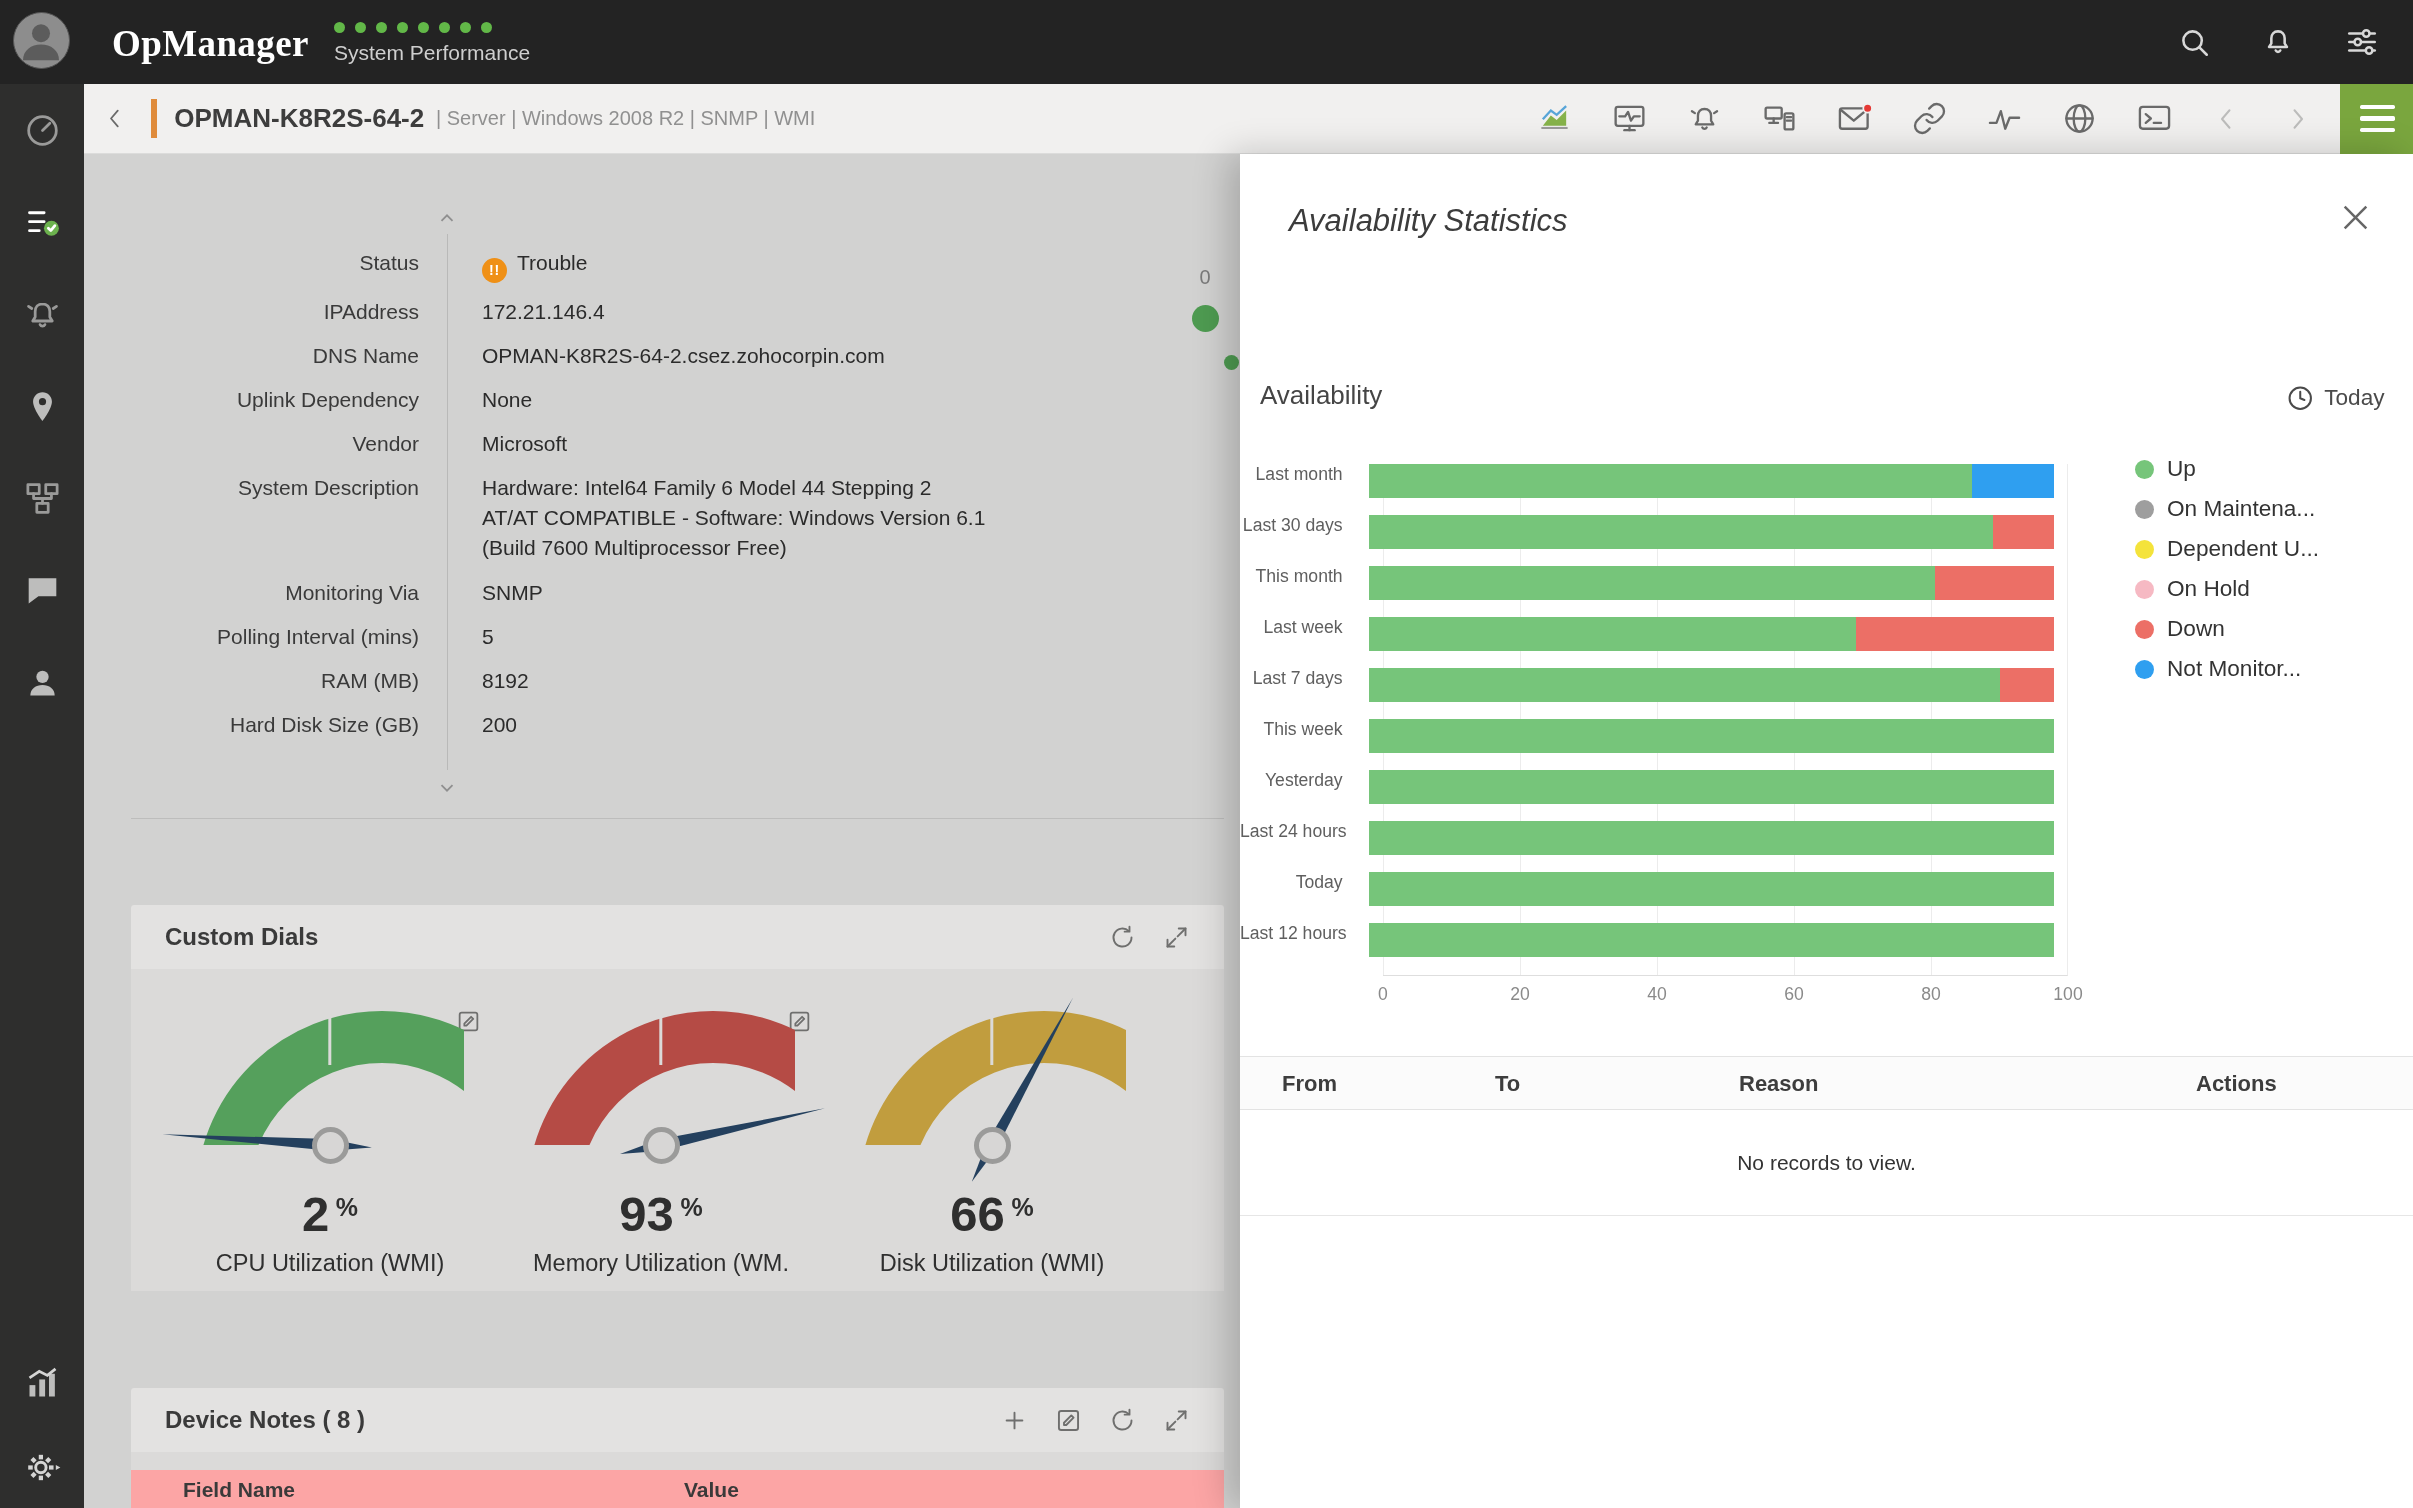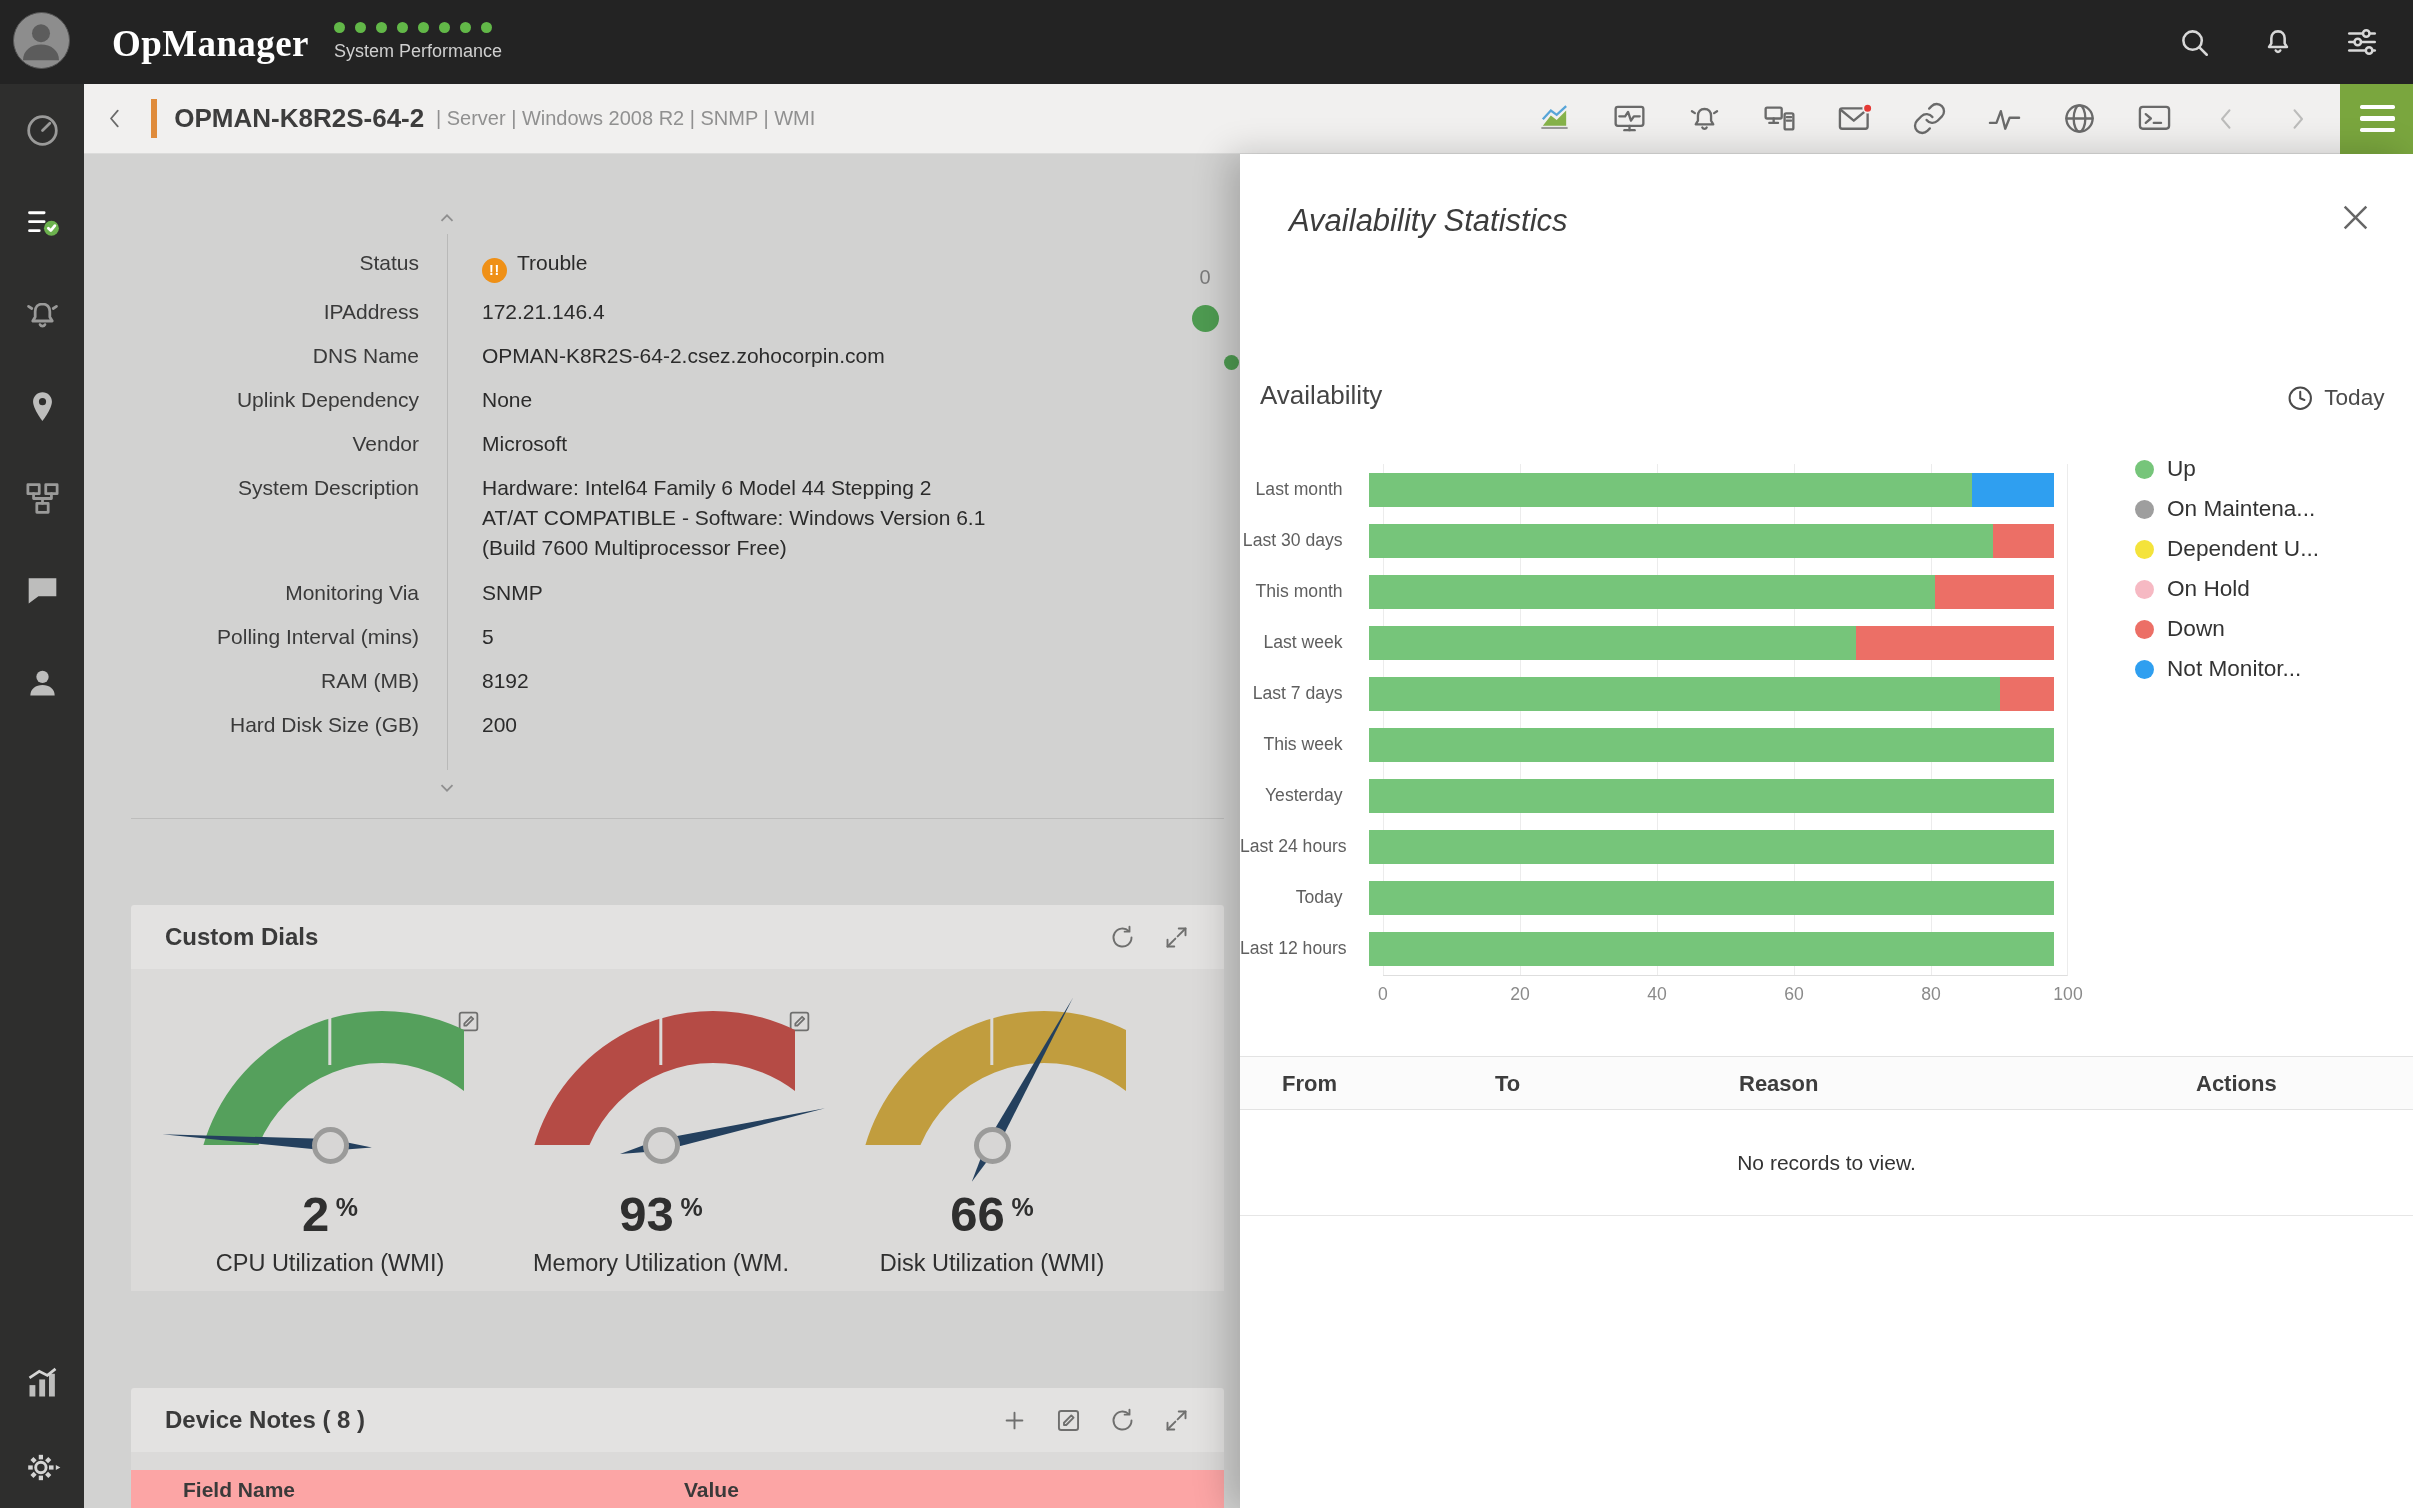--- a/index.html
+++ b/index.html
@@ -9,21 +9,21 @@
   
   .topbar { position:absolute; left:0; top:0; width:2413px; height:84px;
     background:#232323; z-index:300; }
   .avatar { position:absolute; left:13.4px; top:11.7px; width:57px; height:57px;
     border-radius:50%; background:#8d8d8d; overflow:hidden; border:1.7px solid #555; }
   .logo { position:absolute; left:112px; top:22px; font-family:"Liberation Serif", serif;
     font-size:37px; font-weight:600; color:#ffffff; letter-spacing:0.4px; }
   .sysperf { position:absolute; left:334px; top:22px; }
   .dots { display:flex; gap:10px; }
   .dot { width:11px; height:11px; border-radius:50%; background:#62b848; }
-  .sysperf-label { margin-top:8.4px; font-size:18px; color:#cfcfcf; }
+  .sysperf-label { margin-top:8.4px; font-size:21px; color:#cfcfcf; }
   .top-actions { position:absolute; right:34px; top:0; height:84px;
     display:flex; align-items:center; gap:50px; }
   .tic { stroke:#d8d8d8; stroke-width:1.8; fill:none; stroke-linecap:round; stroke-linejoin:round; }
 
   
   .sidebar { position:absolute; left:0; top:84px; width:84px; height:1425px;
     background:#2e2e2d; z-index:290; }
   .sb-item { width:84px; height:92px; display:flex; align-items:center; justify-content:center; cursor:pointer; }
   .sb-bottom { position:absolute; bottom:0; left:0; width:84px; }
   .sb-bottom .sb-item { height:84px; }
@@ -108,21 +108,21 @@
   .close-btn { position:absolute; right:39px; top:45px; width:37px; height:37px; cursor:pointer; display:flex; }
   .avail-title { position:absolute; left:20px; top:226px; font-size:26px; color:#454545; }
   .today { position:absolute; right:28.5px; top:230px; display:flex; align-items:center; gap:10px;
     font-size:22.6px; color:#4a4a4a; cursor:pointer; }
 
   .chart { position:absolute; left:0; top:310px; width:829px; }
   .grid-layer { position:absolute; left:143px; top:0; width:685px; height:512px;
     background-image:linear-gradient(to right, #ececec 0.8px, transparent 0.8px);
     background-size:137px 100%; border-right:0.8px solid #ececec; border-bottom:0.8px solid #dedede; }
   .c-rows { position:relative; }
-  .c-row { display:flex; align-items:center; height:51px; }
+  .c-row { display:flex; align-items:flex-start; height:51px; }
   .c-label { width:116px; padding-right:13.4px; margin-right:13.4px; text-align:right;
     font-size:17.6px; color:#5f5f5f; white-space:nowrap; }
   .c-track { width:685px; height:34px; display:flex; }
   .c-seg { height:100%; }
   .c-ticks { position:relative; margin-left:143px; width:685px; height:25px; margin-top:10px; }
   .c-tick { position:absolute; top:0; transform:translateX(-50%); font-size:17.6px; color:#8a8a8a; }
 
   .legend { position:absolute; left:895px; top:295px; }
   .lg-item { display:flex; align-items:center; height:40px; gap:13px; cursor:pointer; }
   .lg-dot { width:19px; height:19px; border-radius:50%; flex:0 0 auto; }

